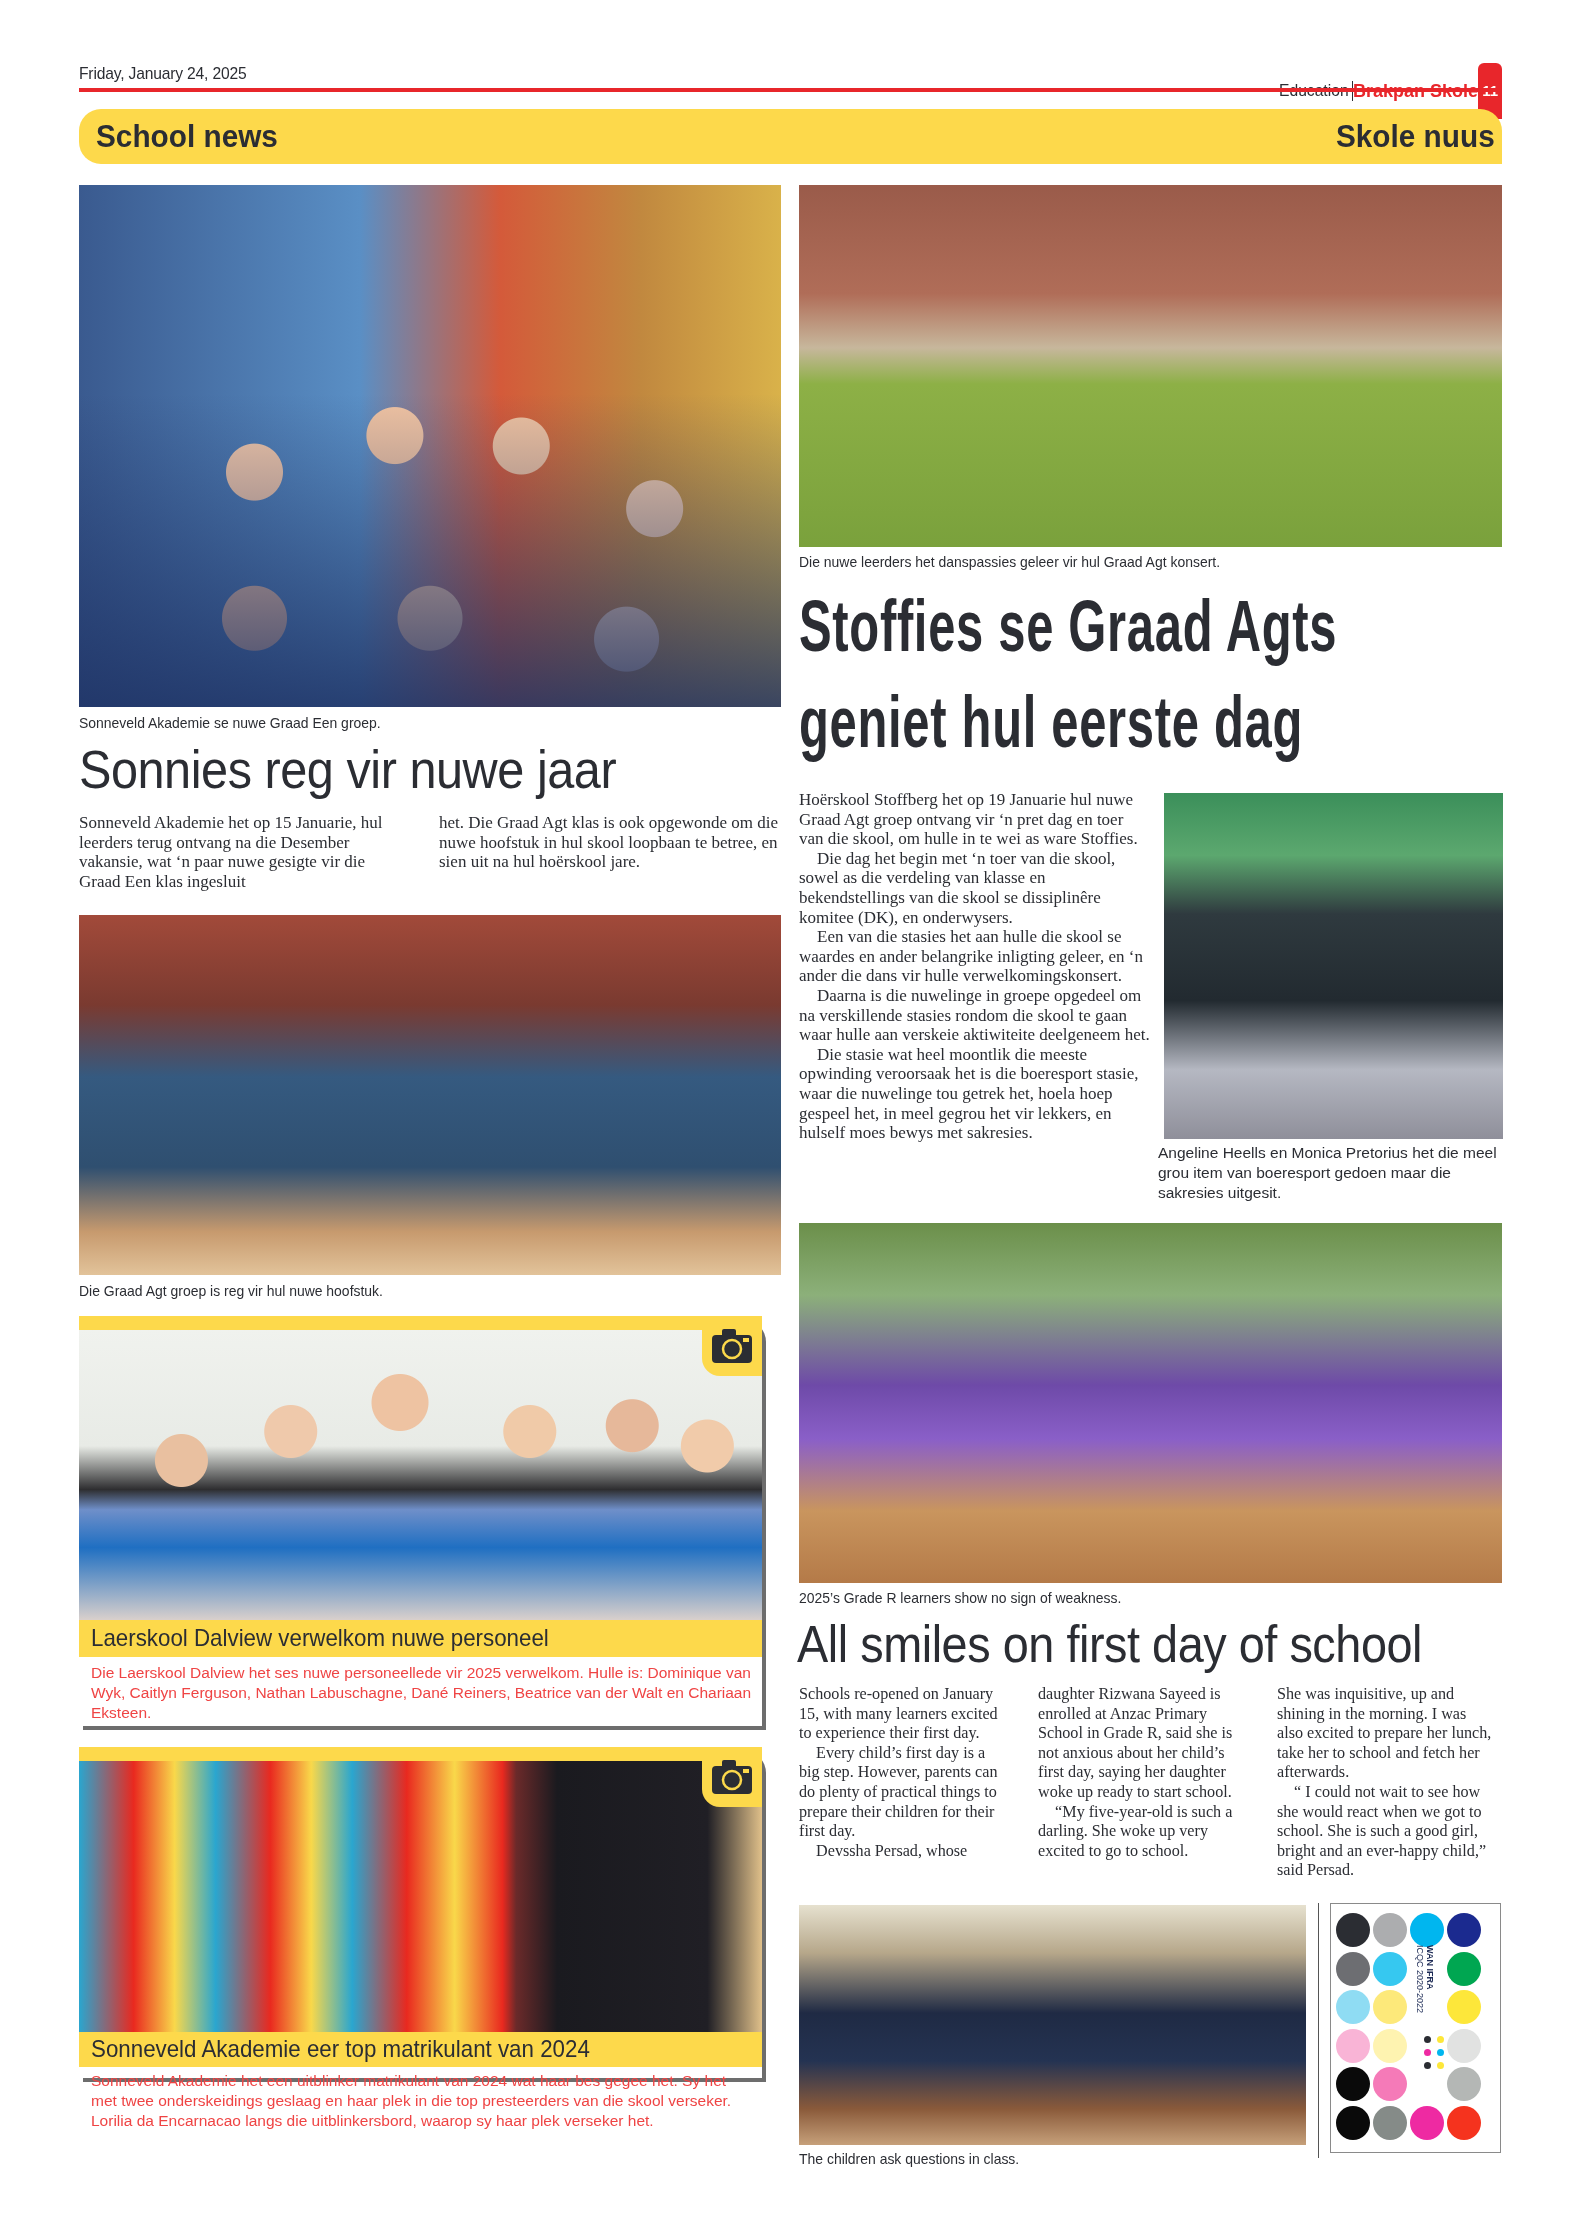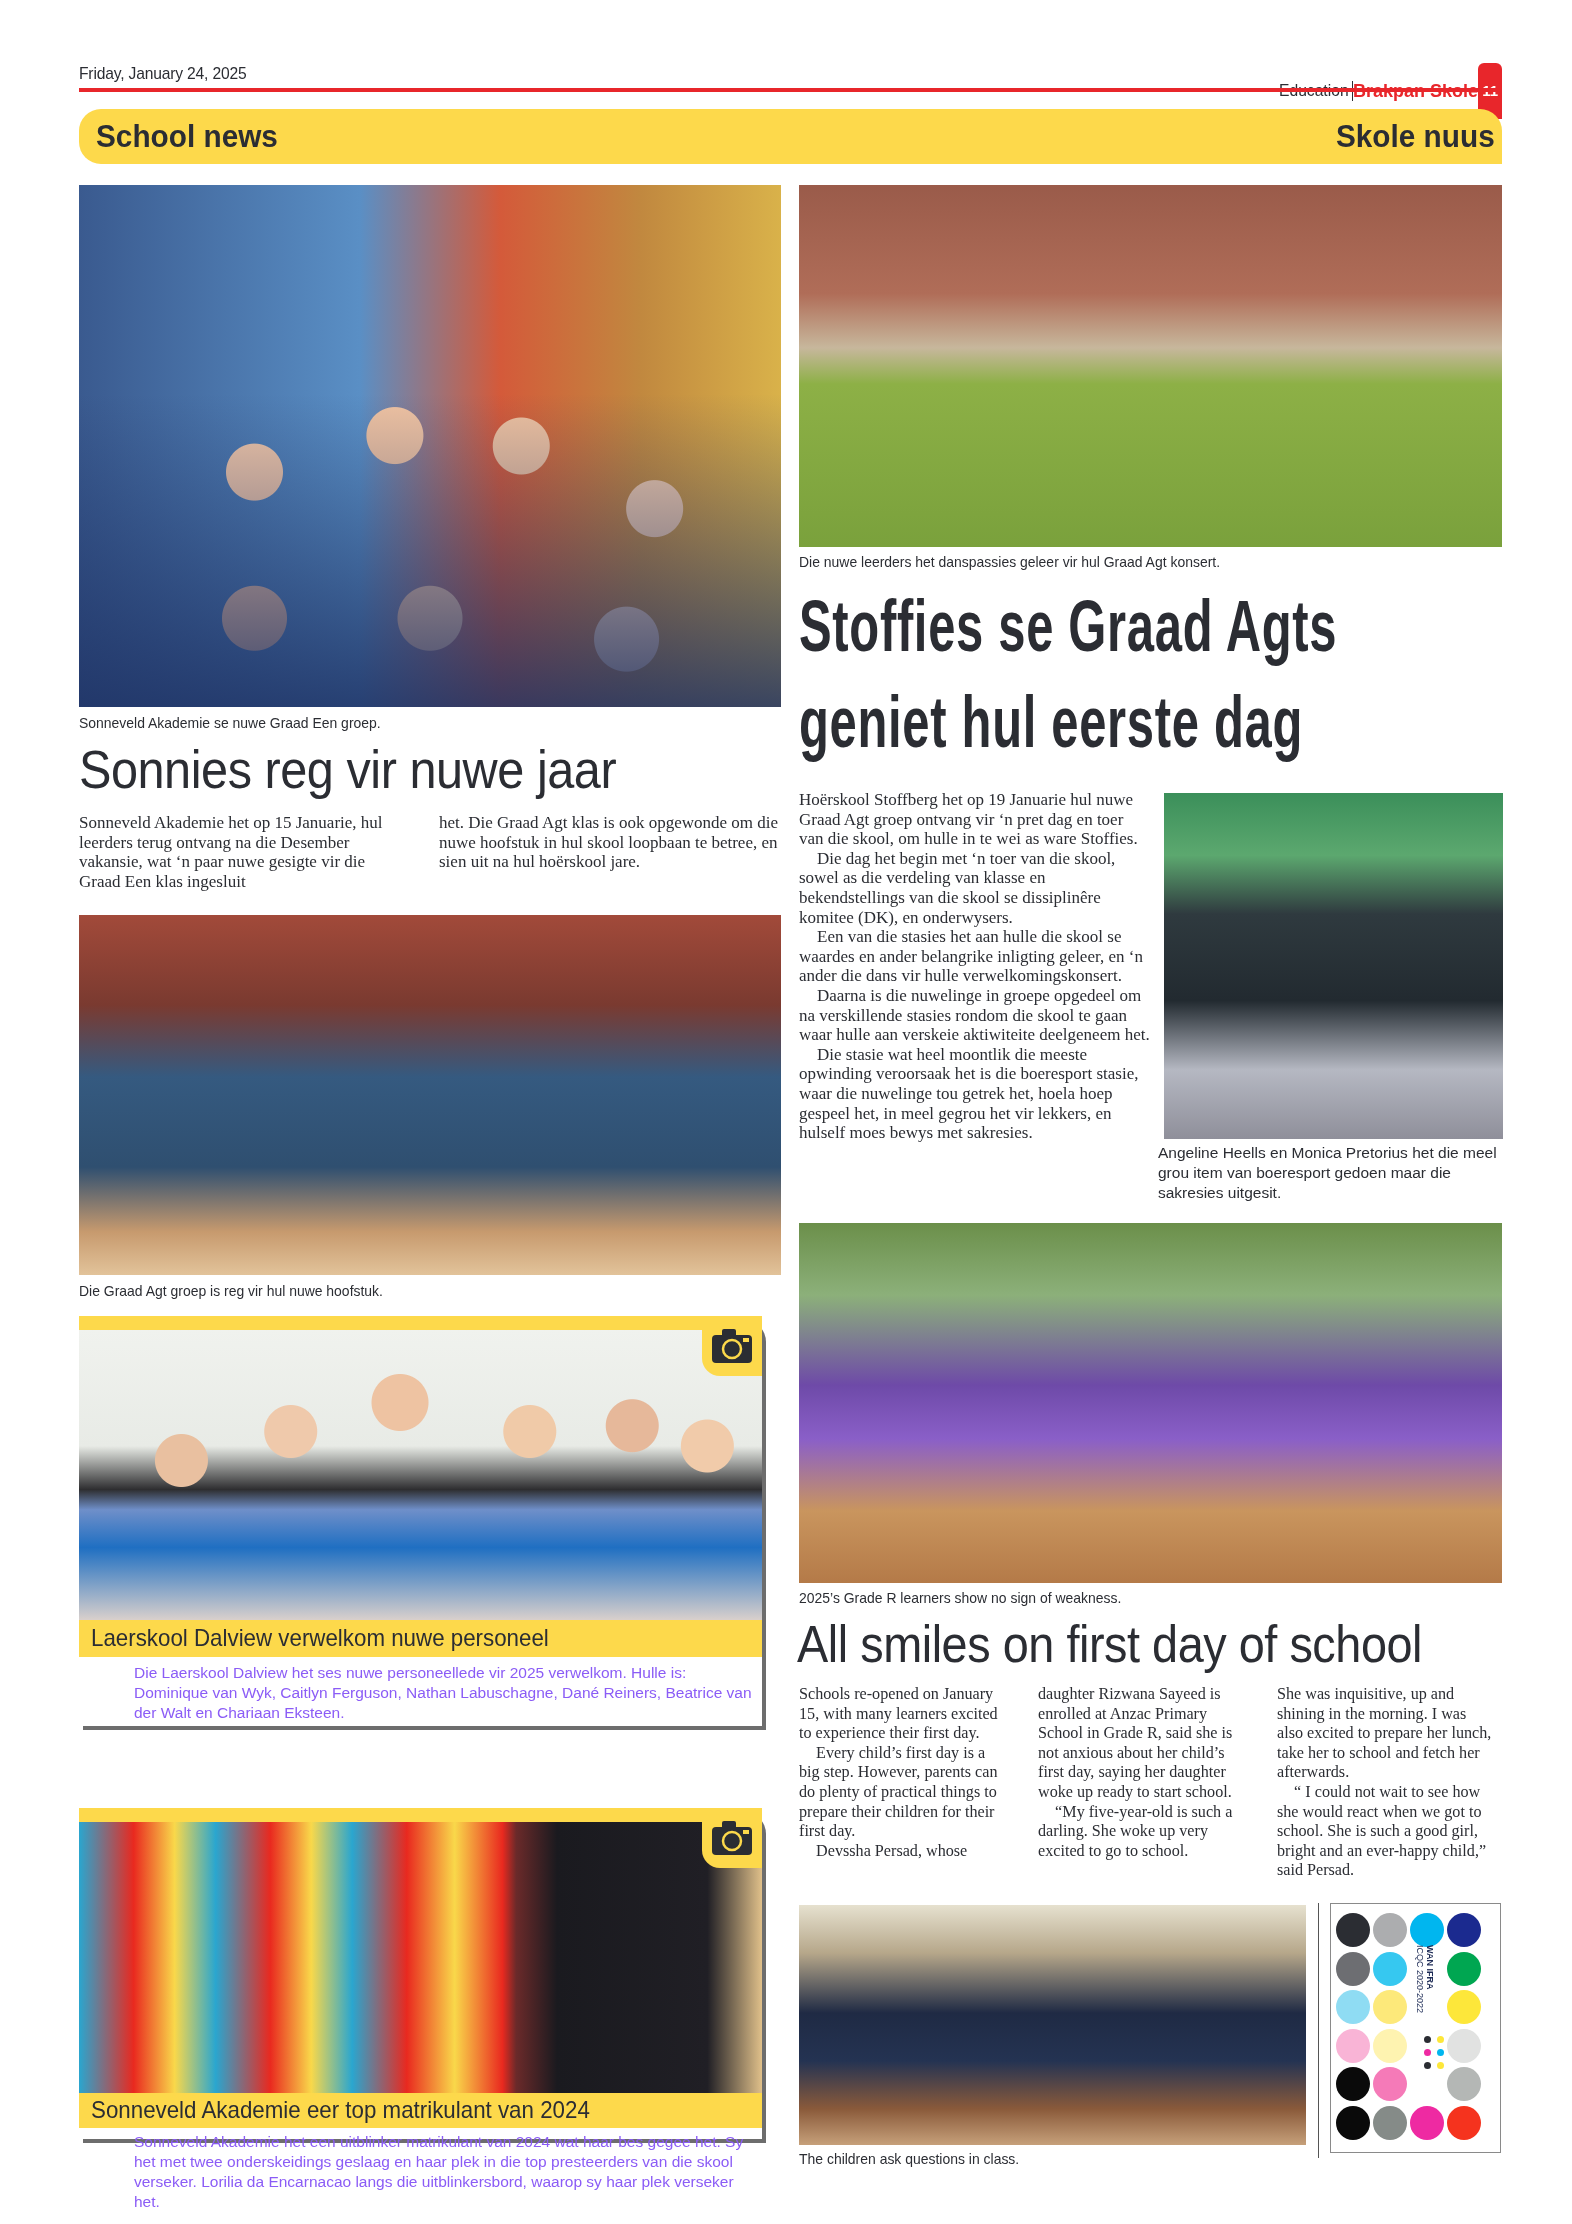--- a/index.html
+++ b/index.html
@@ -51,21 +51,21 @@
   .body-serif { font-family:"Liberation Serif", serif; font-size:17px; line-height:19.6px; color:#2b2d33; }
   .body-serif p { margin:0; }
   .body-serif .ind { text-indent:18px; }
 
   
   .frame { background:#fdd94b; border-radius:0 22px 0 0; box-shadow:4px 4px 0 #6d6d6d; }
   .frame-inner { position:absolute; left:0; right:0; }
   .frame-bottom { background:#fff; }
   .cam-badge { position:absolute; width:60px; height:60px; background:#fdd94b; border-radius:0 0 0 18px; display:flex; align-items:center; justify-content:center; }
   .box-title { position:absolute; left:12px; font-size:24px; color:#2b2d33; white-space:nowrap; transform:scaleX(0.93); transform-origin:left; }
-  .box-text { position:absolute; left:12px; right:10px; font-size:15.5px; line-height:20px; color:#8b5cf6;margin-left:43px; }
+  .box-text { position:absolute; left:12px; right:10px; font-size:15.5px; line-height:20px; color:#ef4444; }
 
   .ph7 { background:
       radial-gradient(circle at 15% 45%, #e9c0a0 0 26px, transparent 27px),
       radial-gradient(circle at 31% 35%, #efc9ab 0 26px, transparent 27px),
       radial-gradient(circle at 47% 25%, #eec3a2 0 28px, transparent 29px),
       radial-gradient(circle at 66% 35%, #f0caa8 0 26px, transparent 27px),
       radial-gradient(circle at 81% 33%, #e6b89a 0 26px, transparent 27px),
       radial-gradient(circle at 92% 40%, #f1cbaa 0 26px, transparent 27px),
       linear-gradient(180deg, #f0f2ee 0%, #e8ebe6 40%, #2e2e30 55%, #6f8fc9 62%, #1f6fc2 75%, #d9d0cc 100%); }
   .ph8 { background:
@@ -115,21 +115,21 @@
       <rect x="31" y="9" width="6" height="4" fill="#fdd94b"></rect>
       <circle cx="20" cy="20" r="9" fill="none" stroke="#fdd94b" stroke-width="2.5"></circle>
     </svg>
   </div>
   <div class="box-title" style="top:308px;">Laerskool Dalview verwelkom nuwe personeel</div>
   <div class="frame-inner frame-bottom" style="top:341px; bottom:0;">
     <div class="box-text" style="top:6px;">Die Laerskool Dalview het ses nuwe personeellede vir 2025 verwelkom. Hulle is: Dominique van Wyk, Caitlyn Ferguson, Nathan Labuschagne, Dané Reiners, Beatrice van der Walt en Chariaan Eksteen.</div>
   </div>
 </div>
 
-<div class="abs frame" style="left:79px; top:1808px; width:683px; height:331px;">
+<div class="abs frame" style="left:79px; top:1747px; width:683px; height:331px;">
   <div class="photo ph8" style="position:absolute; left:0; top:14px; width:683px; height:271px;"></div>
   <div class="cam-badge" style="right:0; top:0;">
     <svg width="40" height="34" viewBox="0 0 40 34">
       <rect x="0" y="6" width="40" height="28" rx="4" fill="#2b2d33"></rect>
       <rect x="10" y="0" width="14" height="8" rx="2" fill="#2b2d33"></rect>
       <rect x="31" y="9" width="6" height="4" fill="#fdd94b"></rect>
       <circle cx="20" cy="20" r="9" fill="none" stroke="#fdd94b" stroke-width="2.5"></circle>
     </svg>
   </div>
   <div class="box-title" style="top:288px;">Sonneveld Akademie eer top matrikulant van 2024</div>

